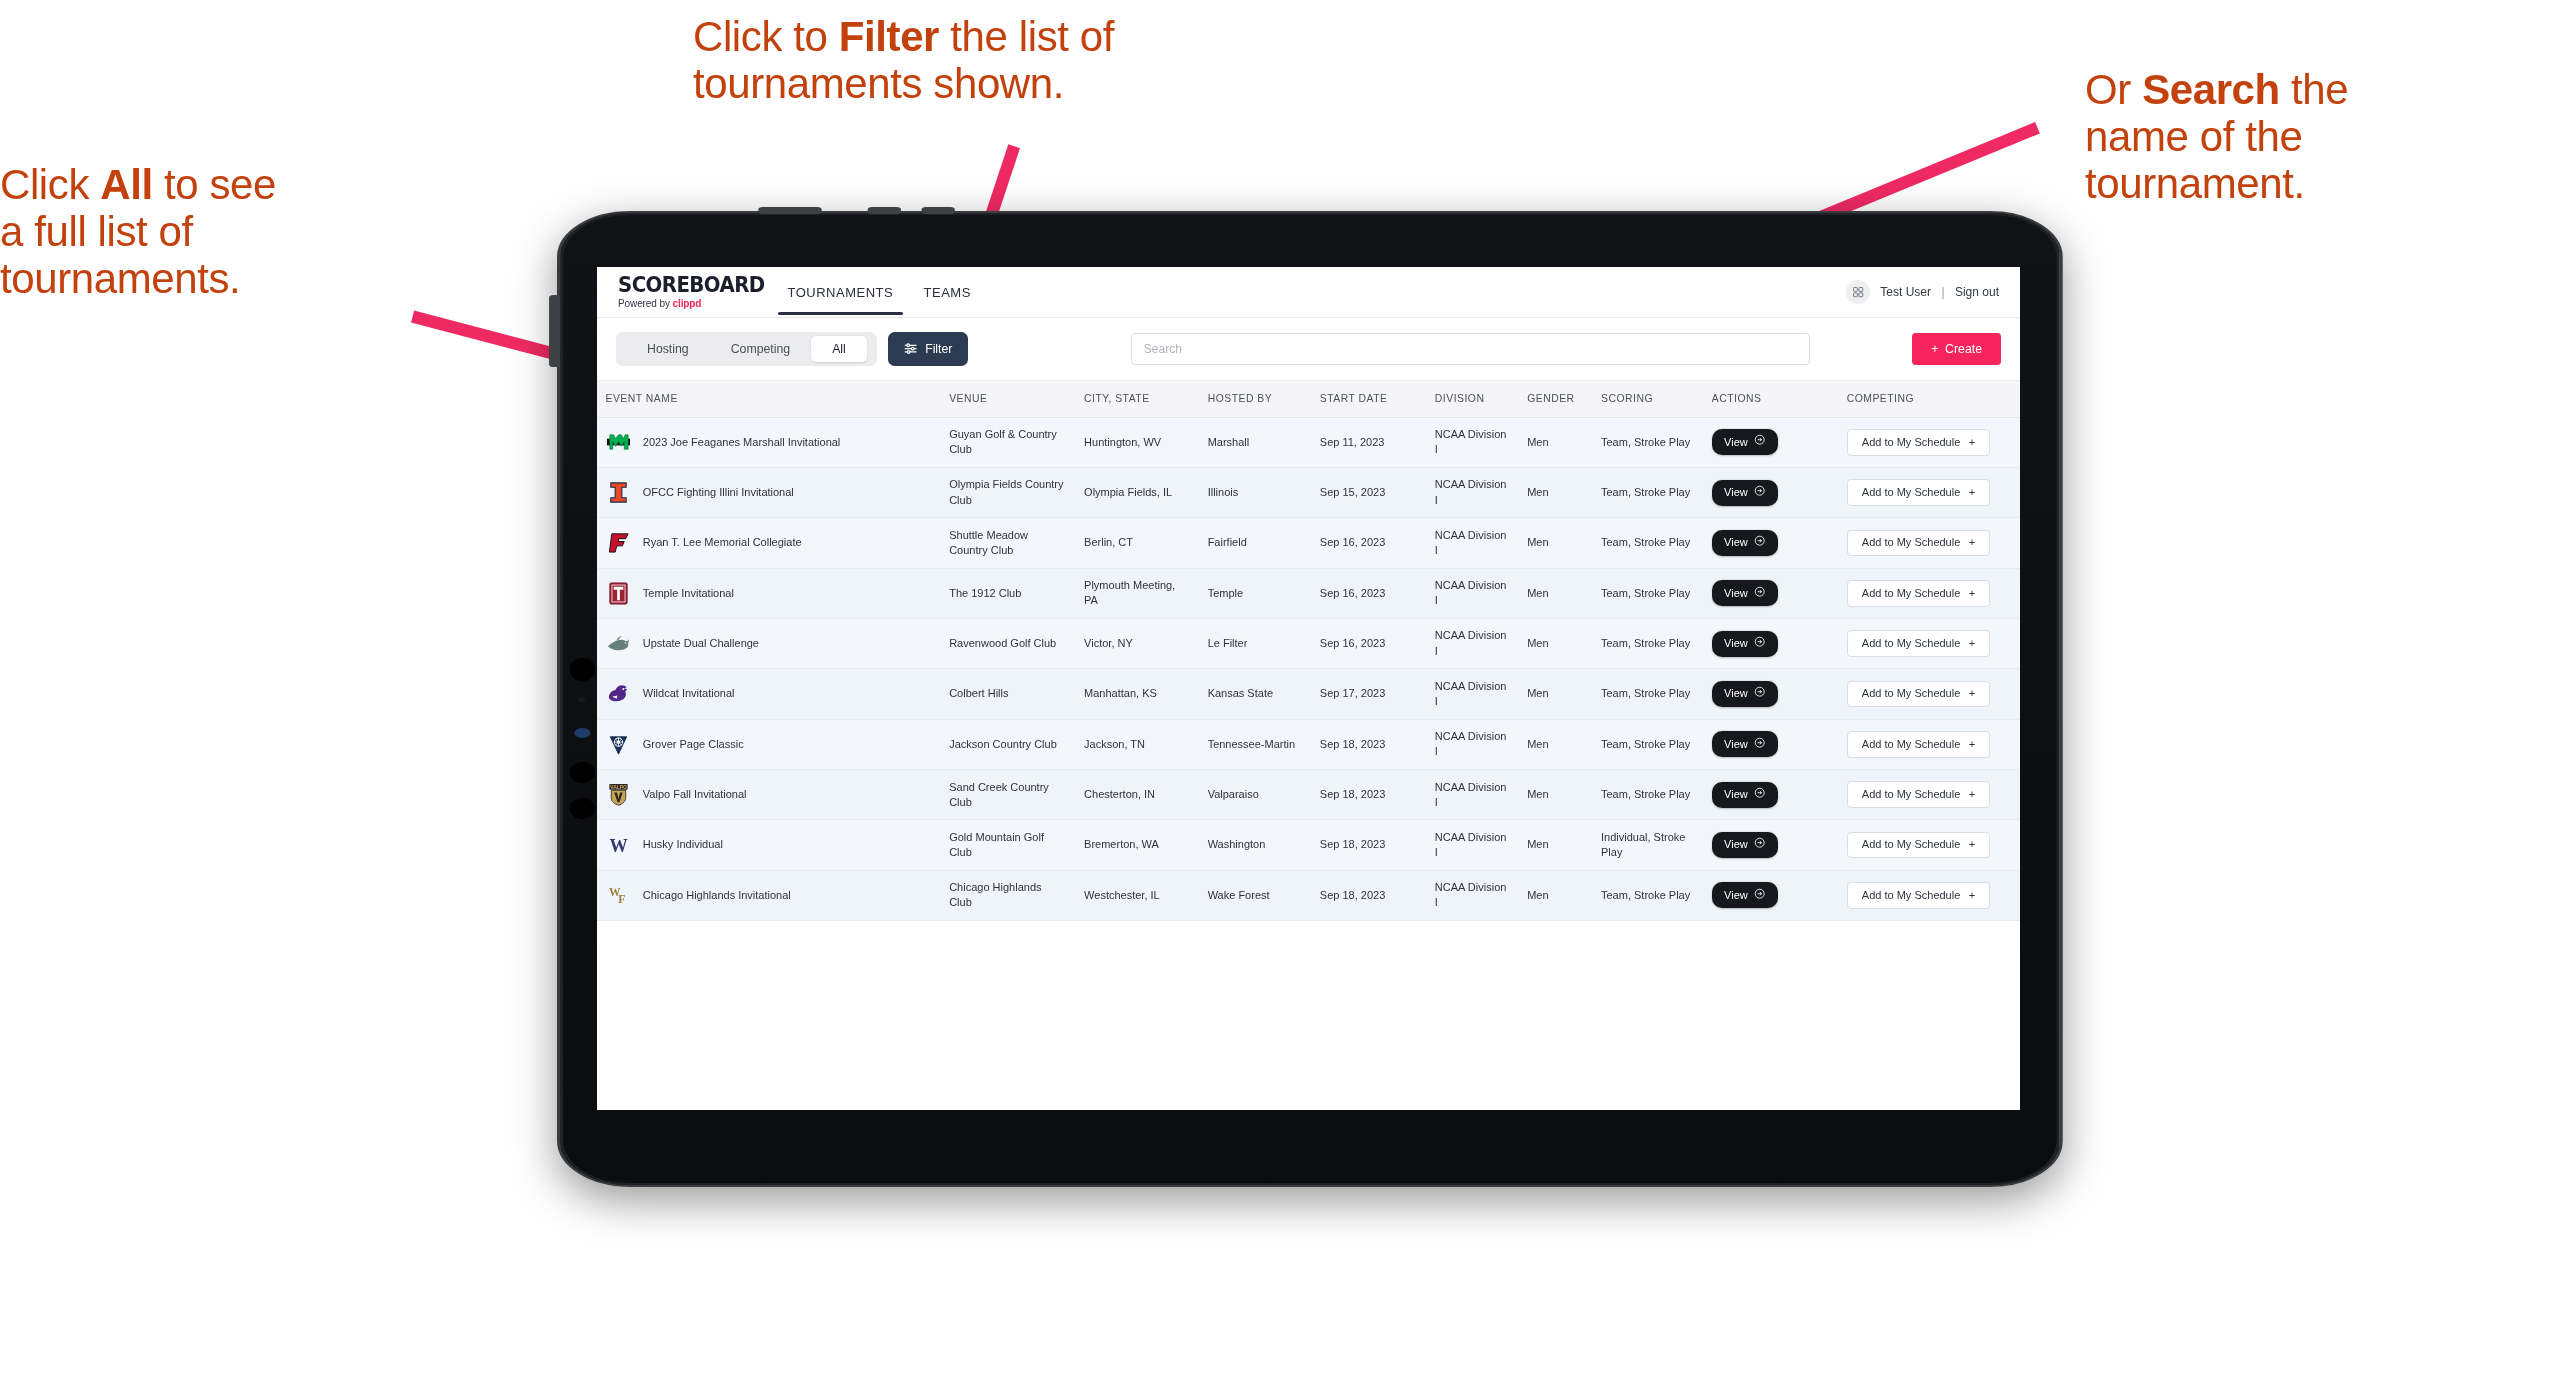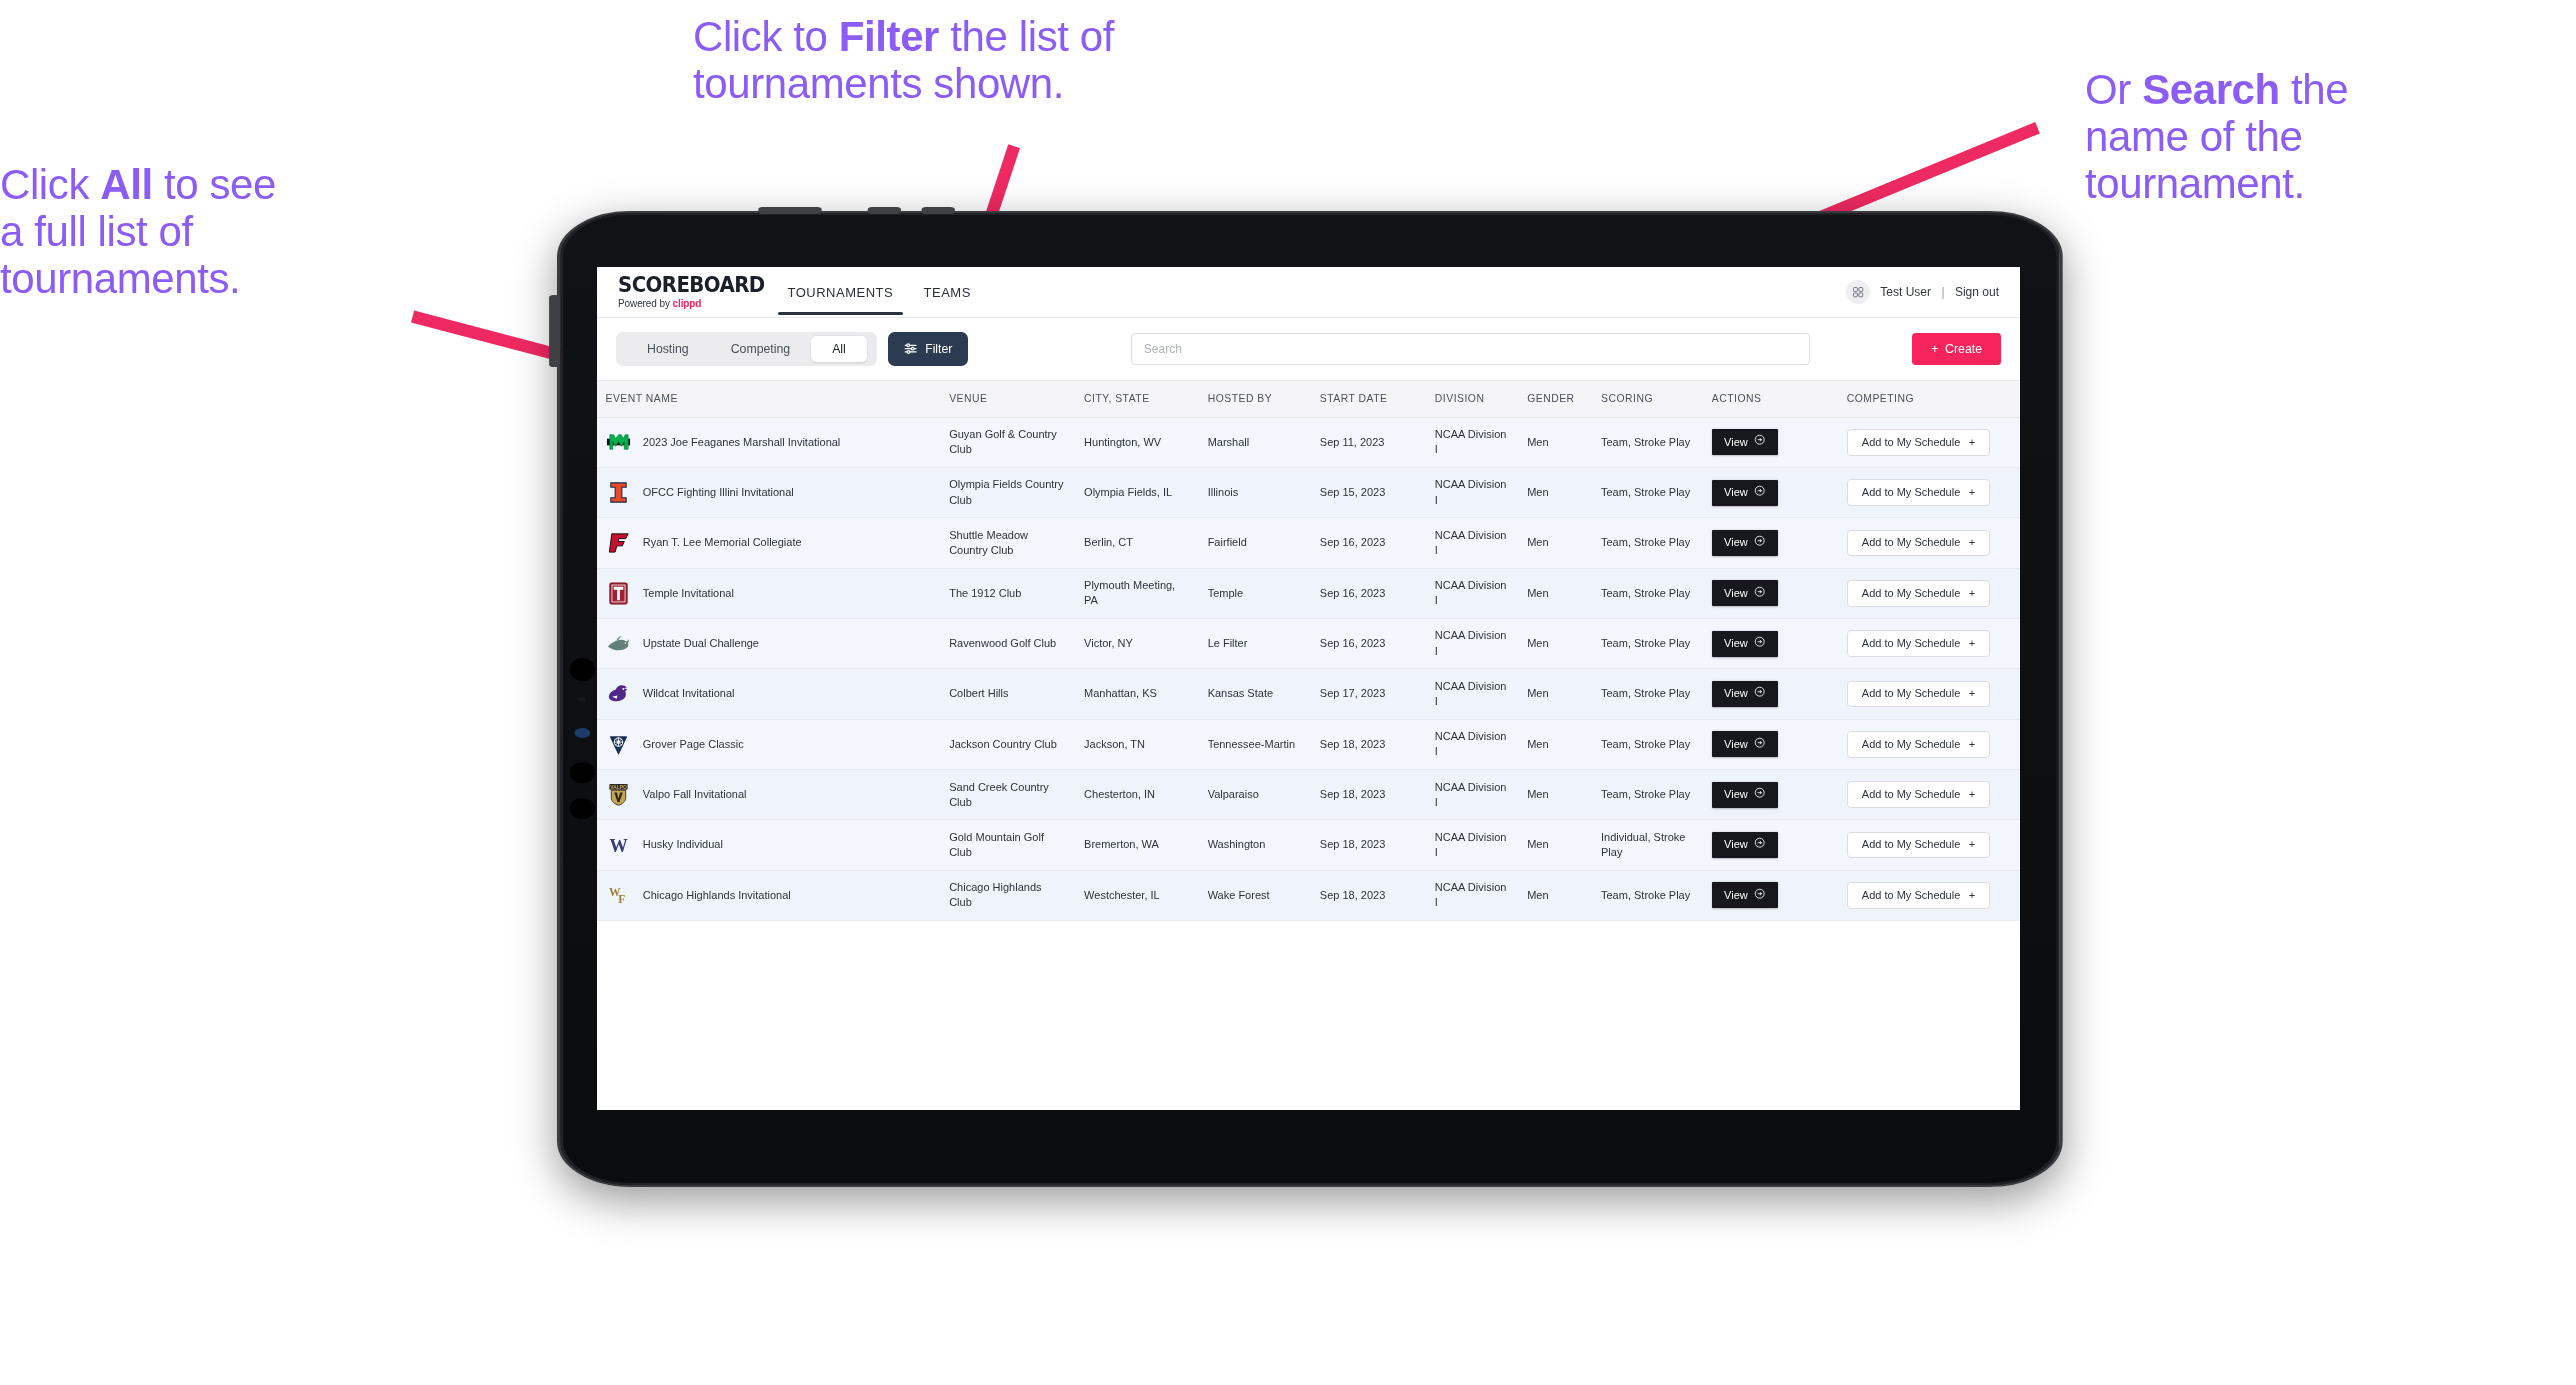--- a/index.html
+++ b/index.html
@@ -7,21 +7,21 @@
     width: 2576px; height: 1386px;
     background: #ffffff;
     font-family: "Liberation Sans", sans-serif;
     overflow: hidden;
   }
   #stage { position: relative; width: 2576px; height: 1386px; background:#fff; }
 
   
   .annot {
     position: absolute;
-    color: #8b5cf6;
+    color: #c2410c;
     font-family: "Liberation Sans", sans-serif;
     font-size: 42px;
     line-height: 1.12;
     letter-spacing: -0.4px;
     font-weight: 400;
     white-space: pre-line;
   }
   .annot b { font-weight: 700; }
   #annot-all      { left: 0px;    top: 161px; width: 446px; }
   #annot-filter   { left: 693px;  top: 13.3px;  width: 693px; }
@@ -160,21 +160,21 @@
   }
   tbody tr { background:#f3f7fd; }
   tbody tr:nth-child(even) { background:#eff4fb; }
 
   .cell-event { display:flex; align-items:center; gap: 12.3px; }
   .logo { width: 25px; height: 25px; flex: none; display:flex; align-items:center; justify-content:center; }
   .logo svg { display:block; }
 
   .btn-view {
     display:inline-flex; align-items:center; justify-content:center; gap: 6.6px;
-    background:#16181d; color:#fff; border-radius: 1px;
+    background:#16181d; color:#fff; border-radius: 10px;
     height: 26px; padding: 0 12.3px; font-size: 11px;
     box-shadow: 0 0.9px 1.9px rgba(0,0,0,0.25);
   }
   .btn-add {
     display:inline-flex; align-items:center; justify-content:center; gap: 8.5px;
     background:#fff; color:#2d323c; border: 0.9px solid #d9dce2; border-radius: 3.8px;
     height: 26.6px; padding: 0 14.2px; font-size: 11px; white-space: nowrap;
   }
 
   col.c-event   { width: 242px; }

